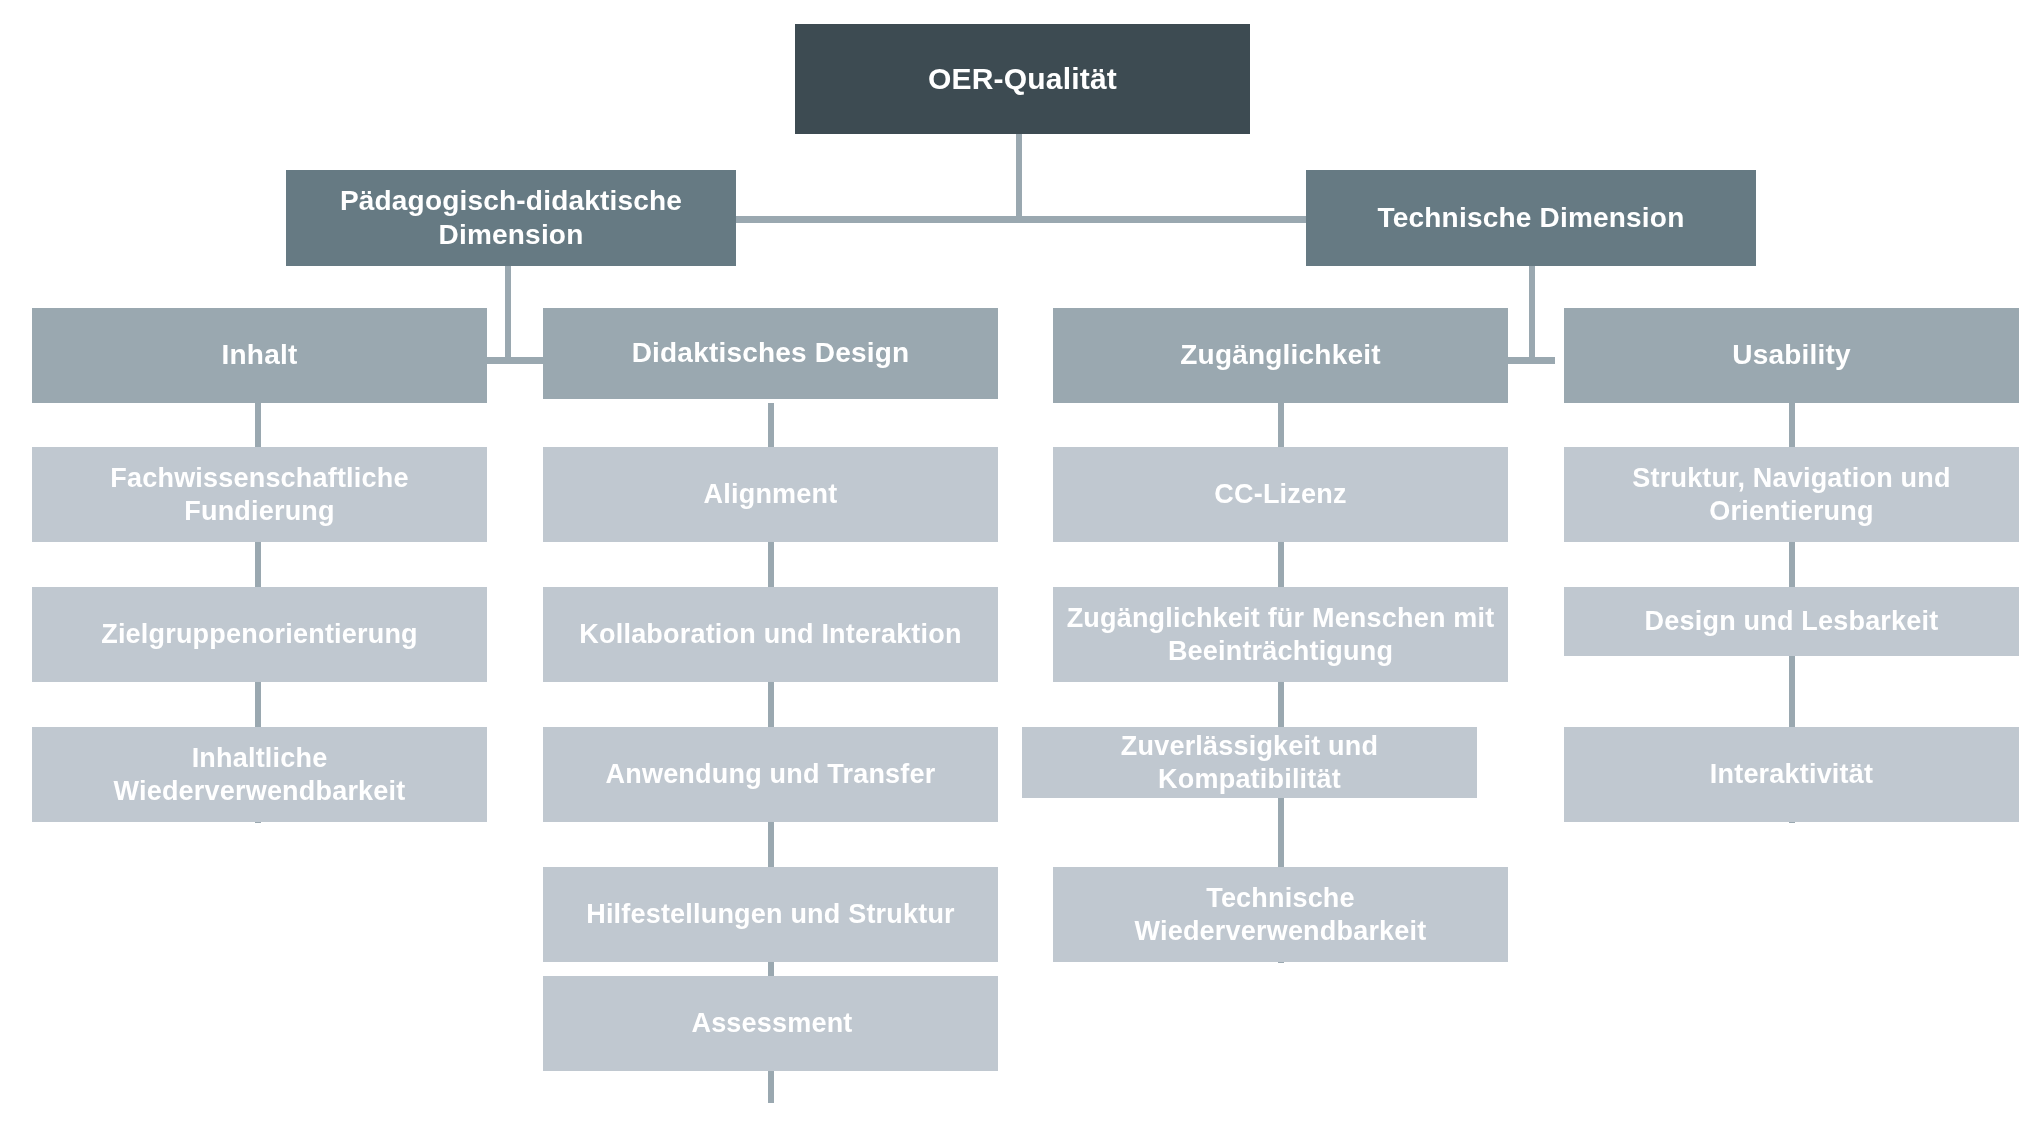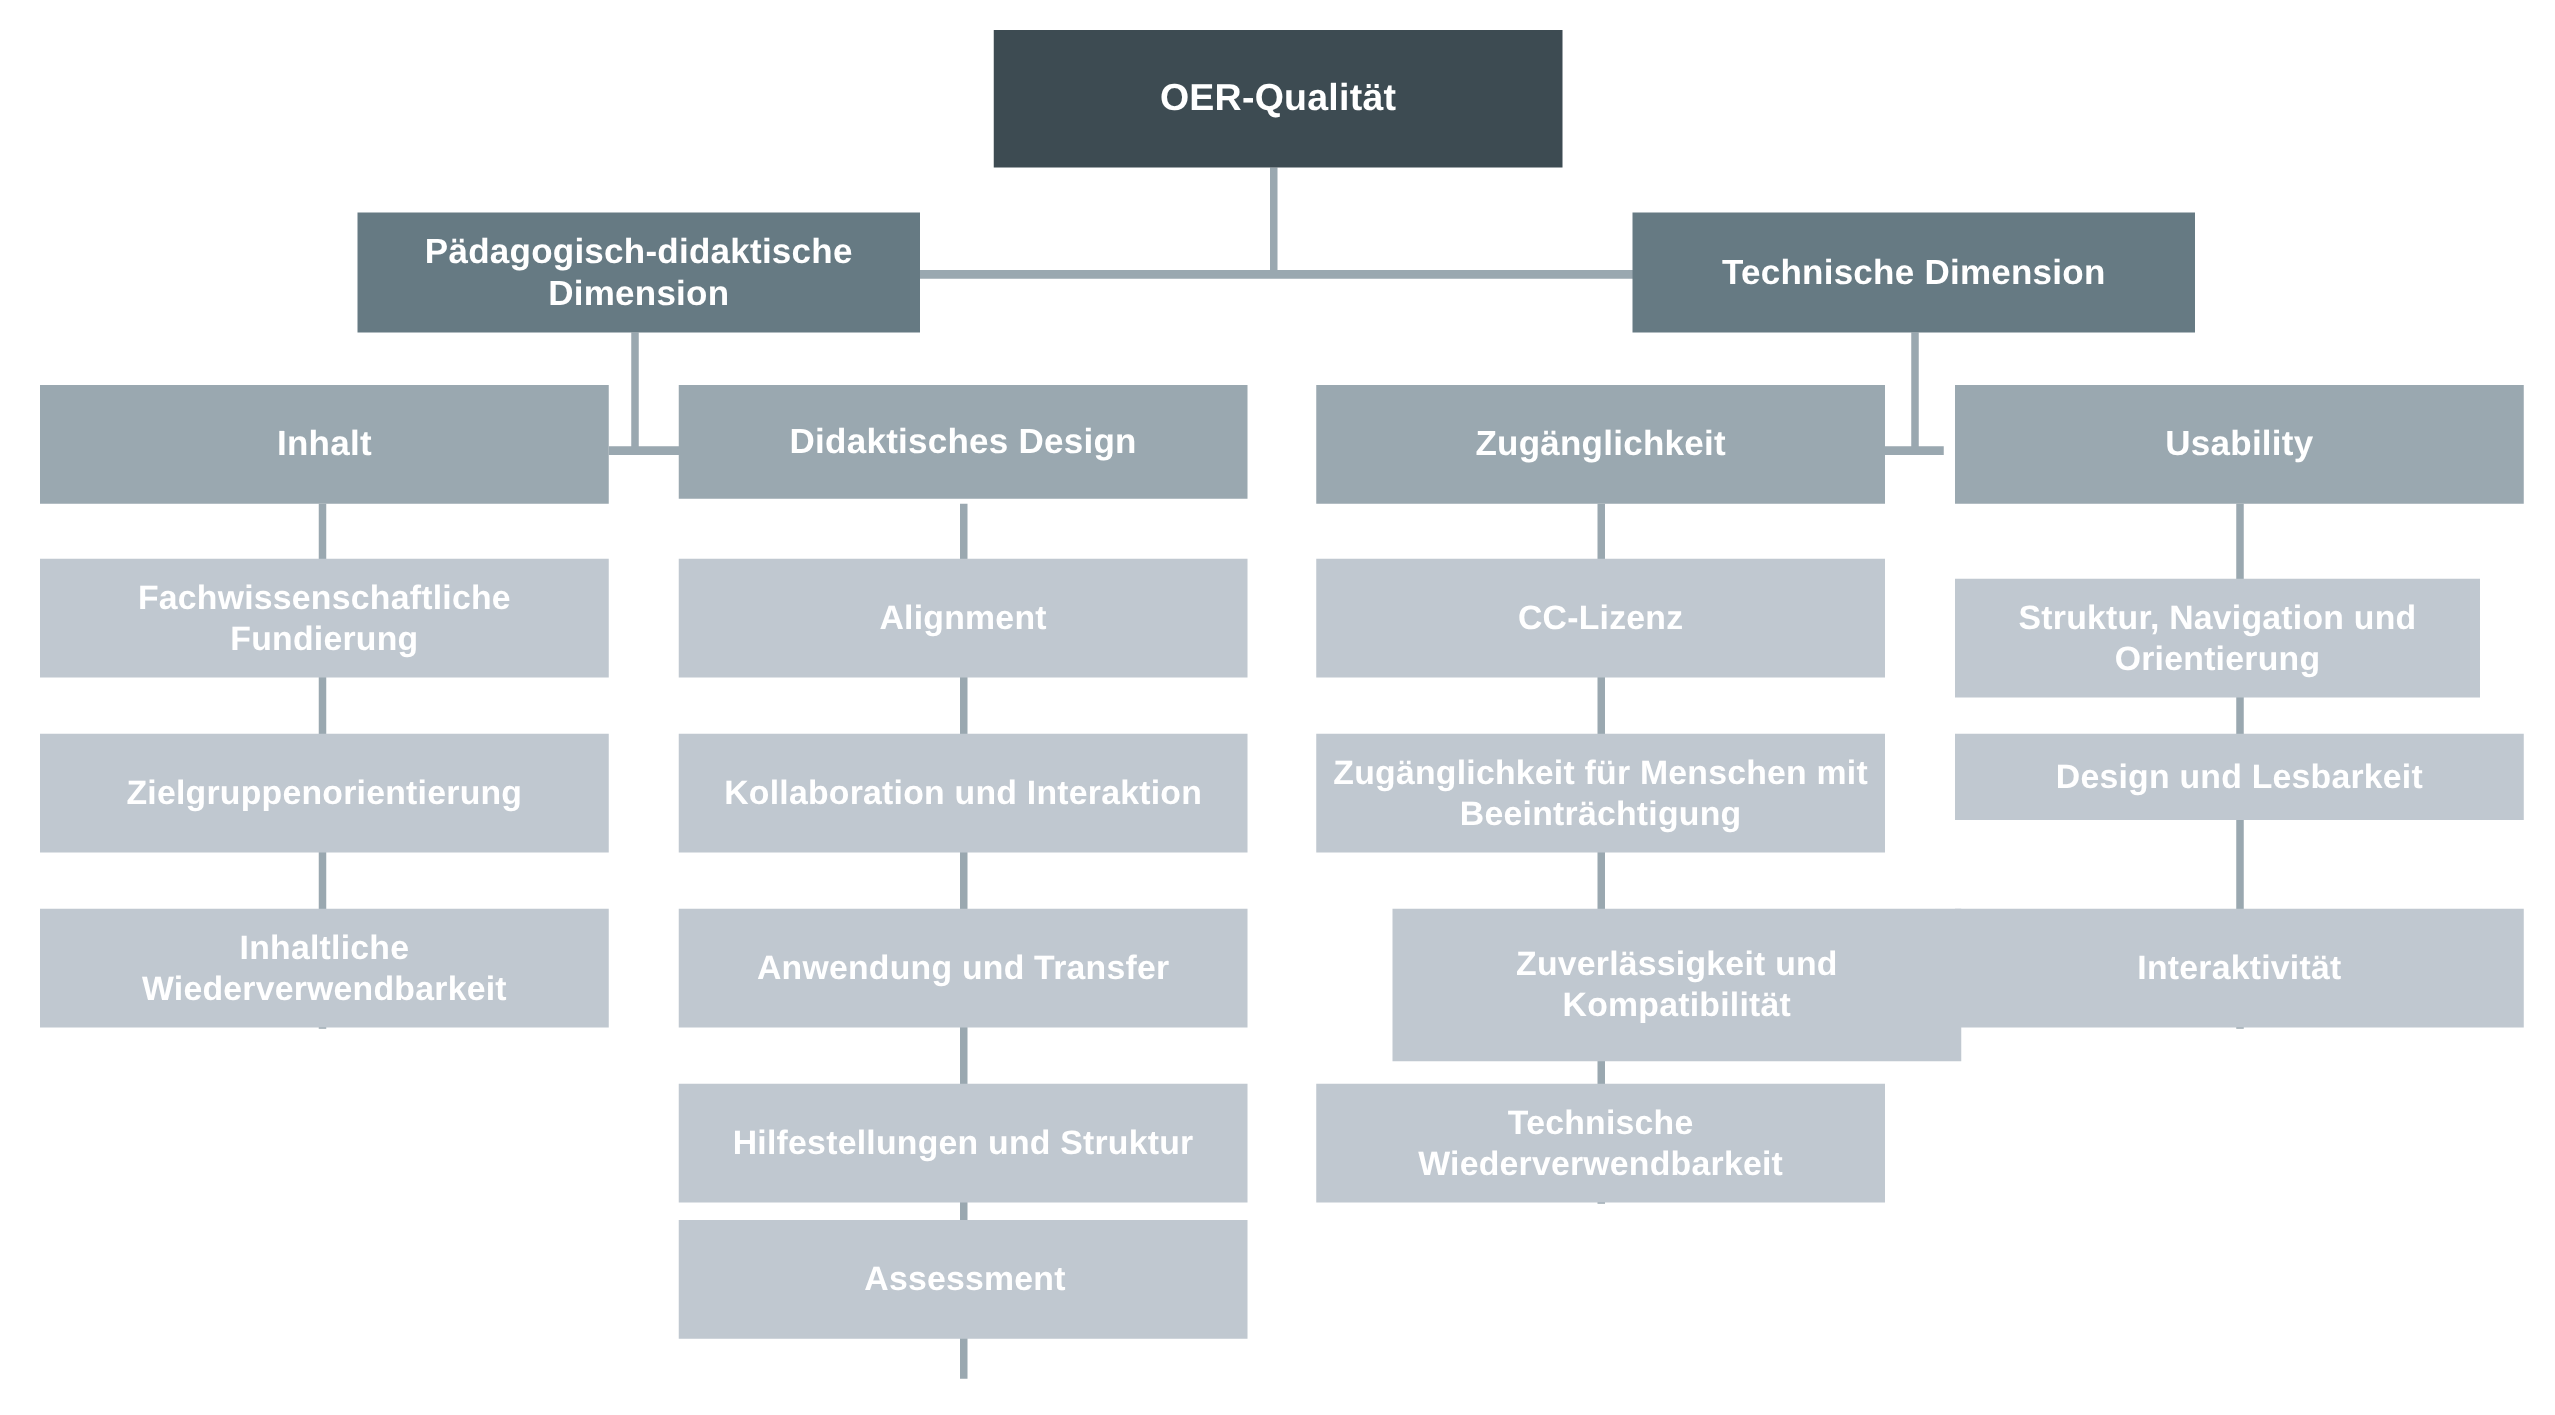--- a/index.html
+++ b/index.html
@@ -109,23 +109,23 @@
   <div class="node leaf" style="left:543px; top:727px; width:455px; height:95px;">Anwendung und Transfer</div>
 
   <div class="node leaf" style="left:543px; top:867px; width:455px; height:95px;">Hilfestellungen und Struktur</div>
 
   <div class="node leaf" style="left:543px; top:976px; width:455px; height:95px;padding-left:13px;">Assessment</div>
 
   <div class="node leaf" style="left:1053px; top:447px; width:455px; height:95px;">CC-Lizenz</div>
 
   <div class="node leaf" style="left:1053px; top:587px; width:455px; height:95px;">Zugänglichkeit für Menschen mit Beeinträchtigung</div>
 
-  <div class="node leaf" style="left:1114px; top:727px; width:455px; height:122px;">Zuverlässigkeit und Kompatibilität</div>
+  <div class="node leaf" style="left:1022px; top:727px; width:455px; height:71px;">Zuverlässigkeit und Kompatibilität</div>
 
   <div class="node leaf" style="left:1053px; top:867px; width:455px; height:95px;">Technische Wiederverwendbarkeit</div>
 
-  <div class="node leaf" style="left:1564px; top:463px; width:420px; height:95px;">Struktur, Navigation und Orientierung</div>
+  <div class="node leaf" style="left:1564px; top:447px; width:455px; height:95px;">Struktur, Navigation und Orientierung</div>
 
   <div class="node leaf" style="left:1564px; top:587px; width:455px; height:69px;">Design und Lesbarkeit</div>
 
   <div class="node leaf" style="left:1564px; top:727px; width:455px; height:95px;">Interaktivität</div>
 
 </div>
 
 </body></html>

